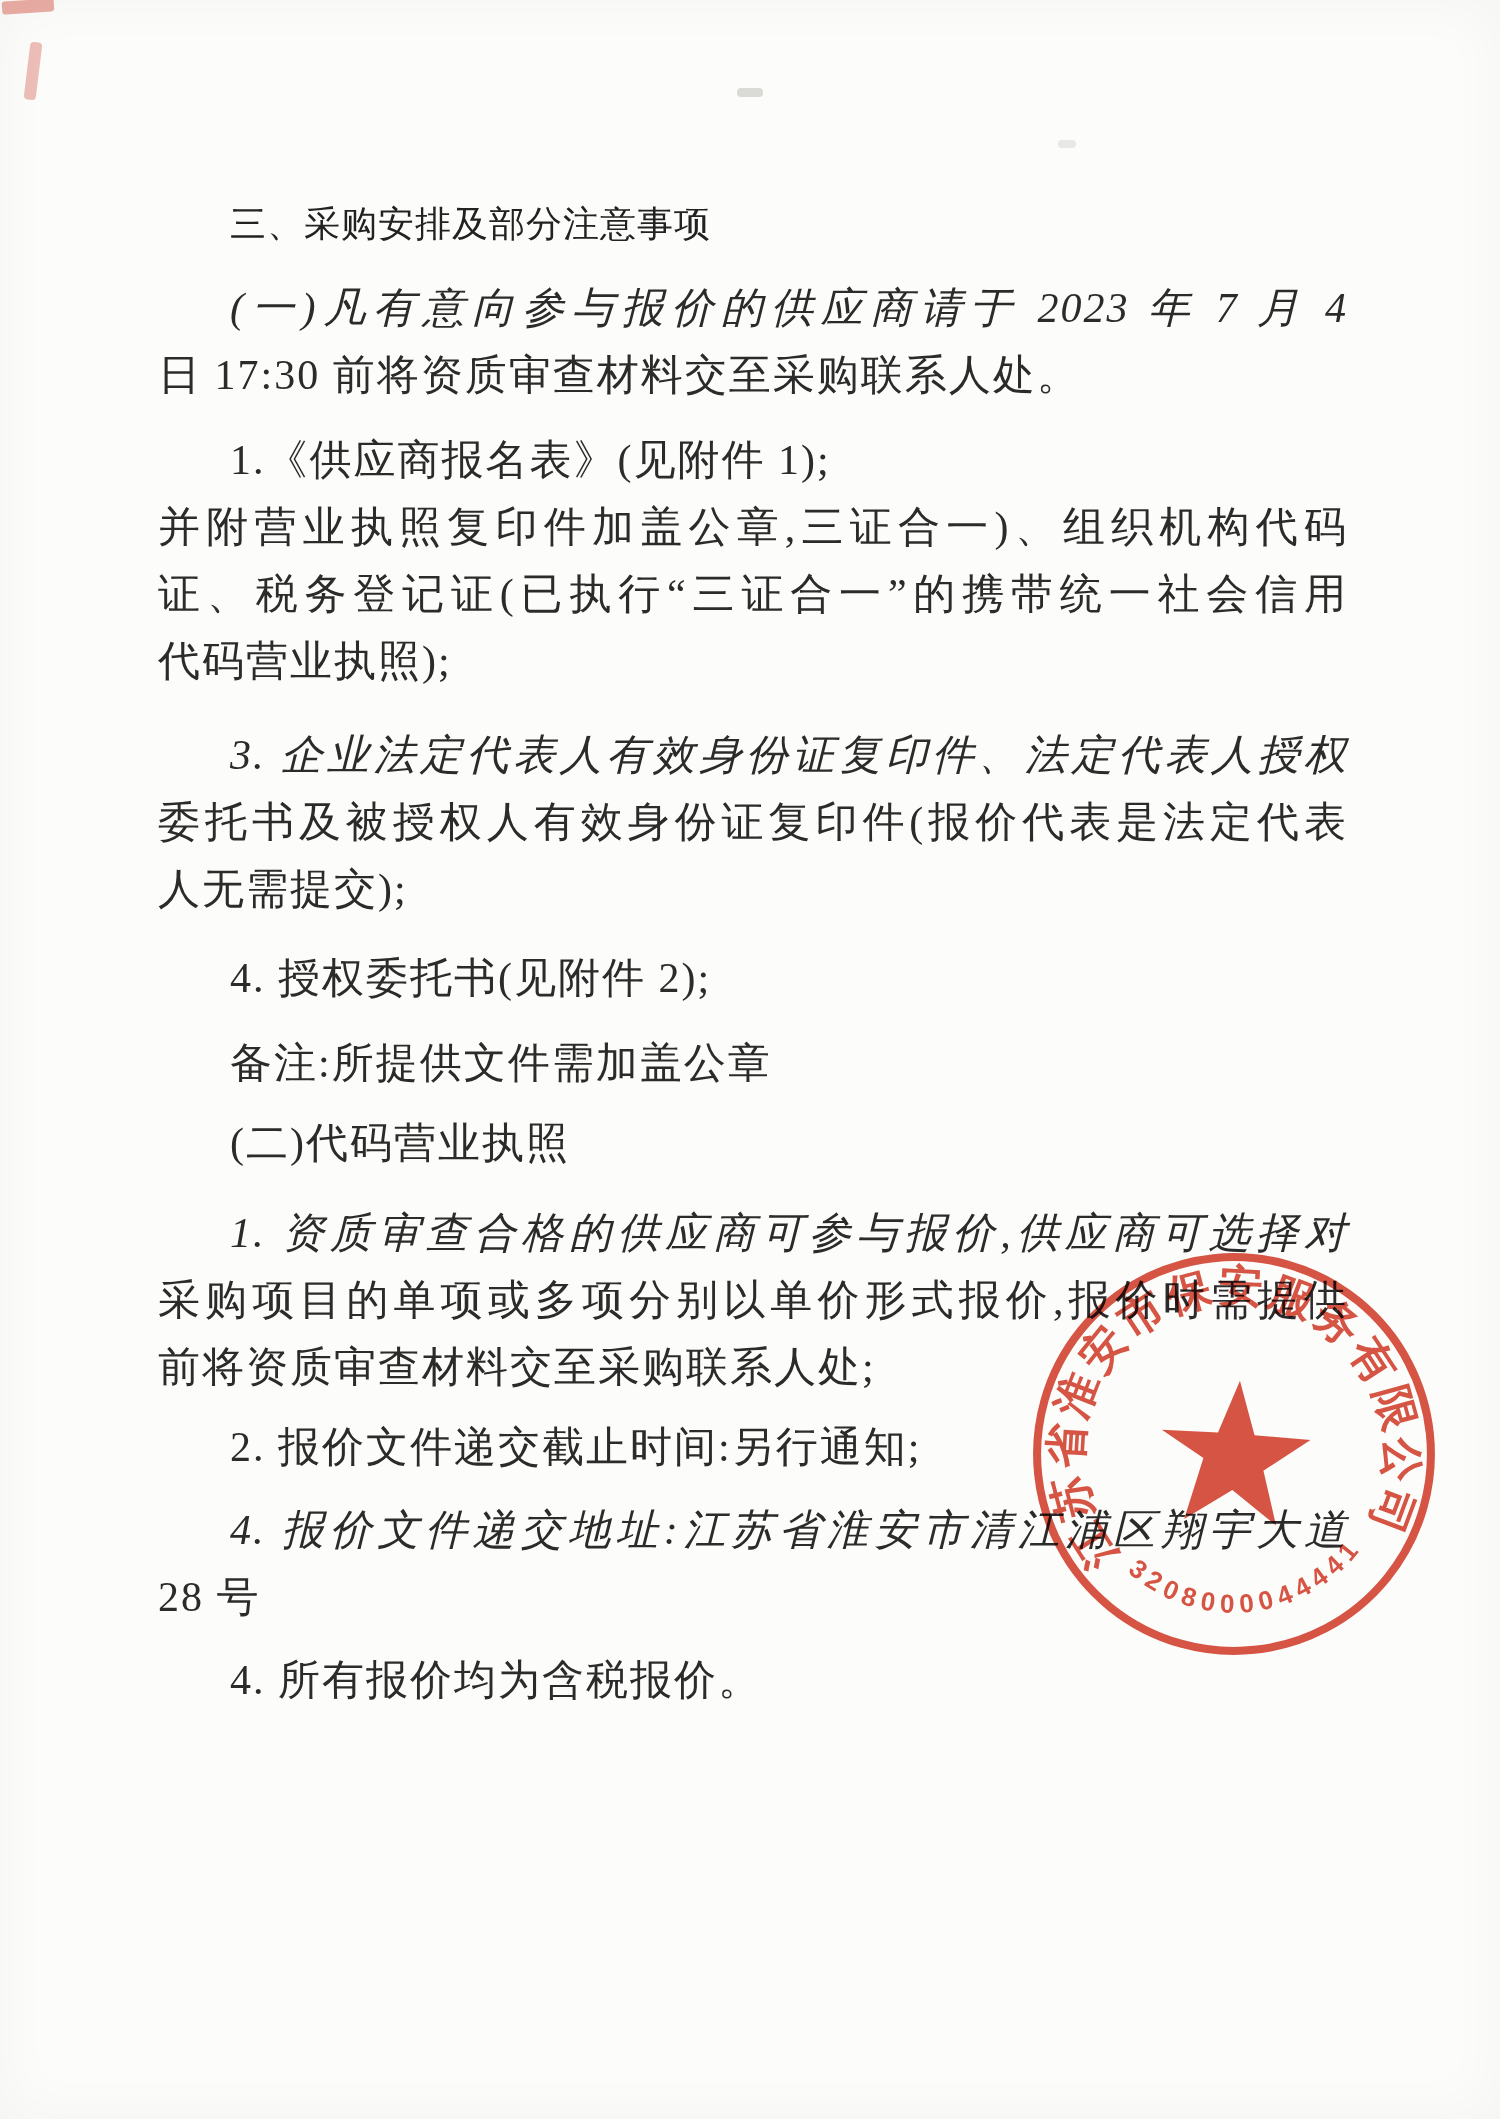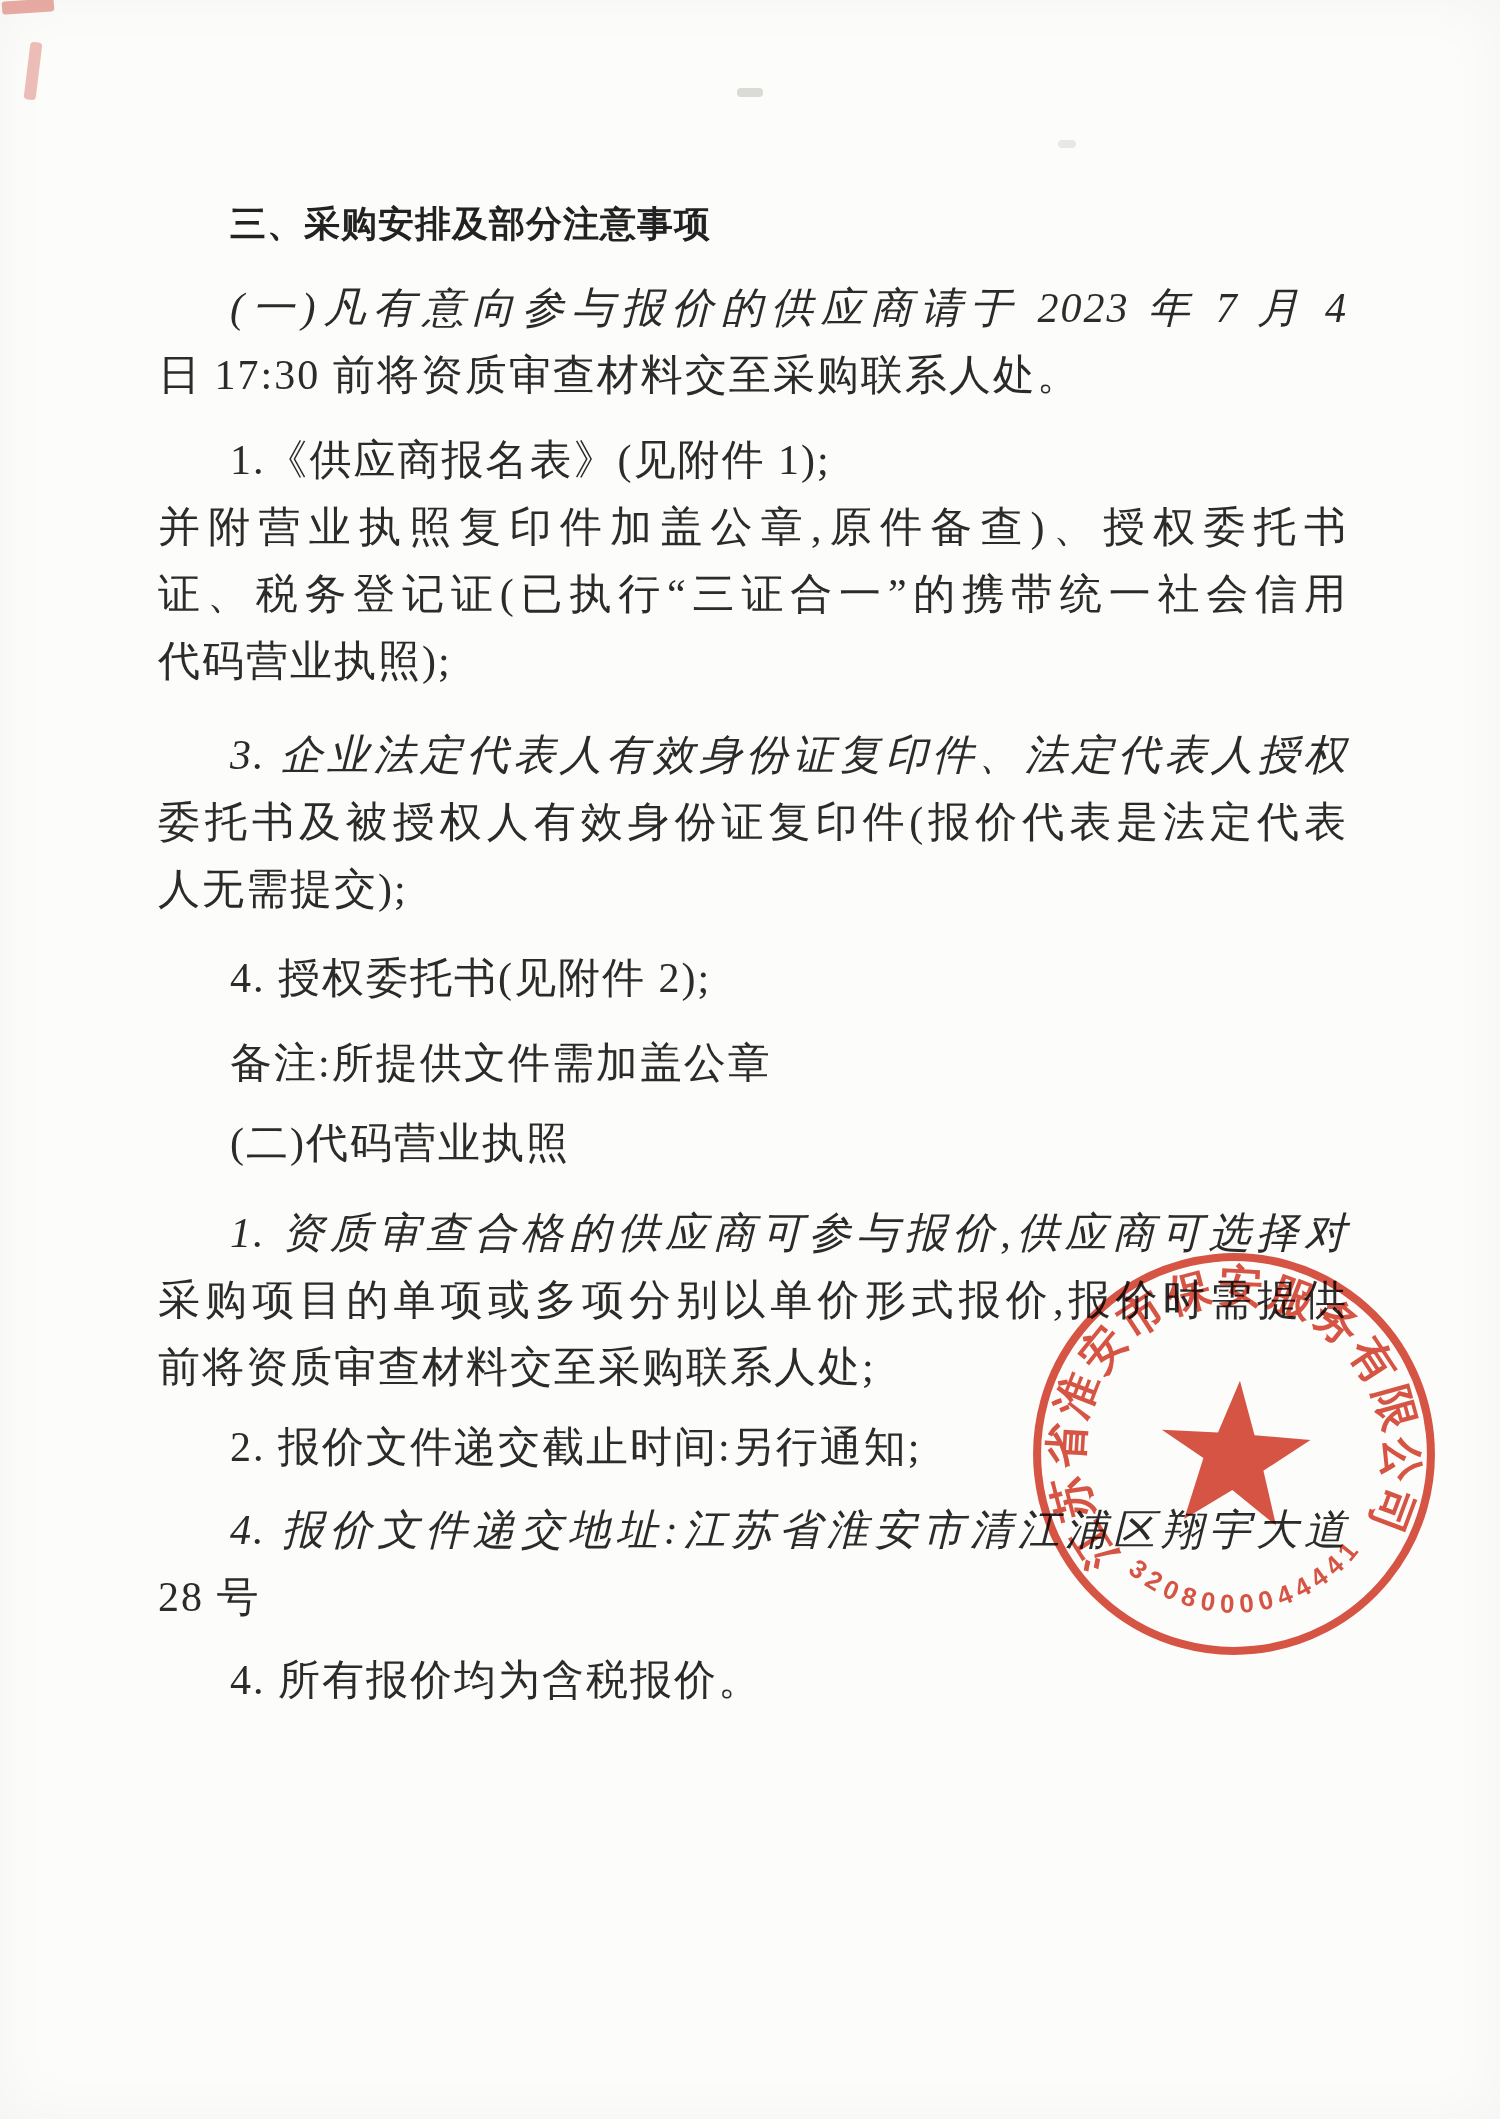--- a/index.html
+++ b/index.html
@@ -30,21 +30,21 @@
   }
   .stretch{
     white-space:normal;
     text-align:justify;
     text-align-last:justify;
   }
   .indent{padding-left:72px;}
   .indent.stretch{padding-left:72px;width:1118px;font-style:italic;}
   .title-line{
     font-family:"Liberation Sans","DejaVu Sans",sans-serif;
-    font-weight:700;
+    font-weight:400;
     font-size:36px;
     letter-spacing:1px;
     color:#222;
   }
   
   .seal{
     position:absolute;
     left:1018px;top:1238px;
     width:432px;height:432px;
     mix-blend-mode:multiply;
@@ -63,21 +63,21 @@
 </head>
 <body>
 
 <div class="page">
 
   <div class="textblock">
     <div class="line title-line indent">三、采购安排及部分注意事项</div>
     <div class="line indent stretch" style="margin-top:18px">(一)凡有意向参与报价的供应商请于 2023 年 7 月 4</div>
     <div class="line">日 17:30 前将资质审查材料交至采购联系人处。</div>
     <div class="line indent" style="margin-top:18px">1.《供应商报名表》(见附件 1);</div>
-    <div class="line stretch">并附营业执照复印件加盖公章,原件备查)、授权委托书</div>
+    <div class="line stretch">并附营业执照复印件加盖公章,三证合一)、组织机构代码</div>
     <div class="line stretch">证、税务登记证(已执行“三证合一”的携带统一社会信用</div>
     <div class="line">代码营业执照);</div>
     <div class="line indent stretch" style="margin-top:27px">3. 企业法定代表人有效身份证复印件、法定代表人授权</div>
     <div class="line stretch">委托书及被授权人有效身份证复印件(报价代表是法定代表</div>
     <div class="line">人无需提交);</div>
     <div class="line indent" style="margin-top:22px">4. 授权委托书(见附件 2);</div>
     <div class="line indent" style="margin-top:18px">备注:所提供文件需加盖公章</div>
     <div class="line indent" style="margin-top:13px">(二)代码营业执照</div>
     <div class="line indent stretch" style="margin-top:23px">1. 资质审查合格的供应商可参与报价,供应商可选择对</div>
     <div class="line stretch">采购项目的单项或多项分别以单价形式报价,报价时需提供</div>

